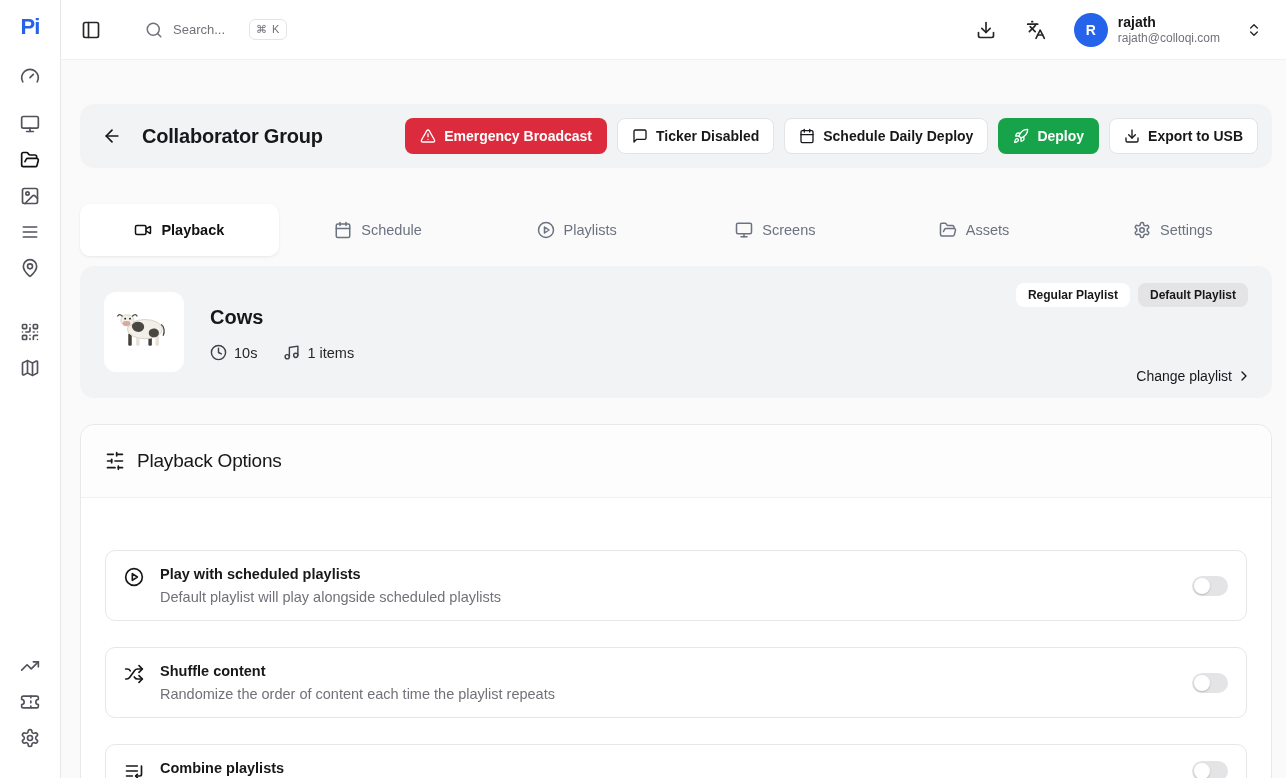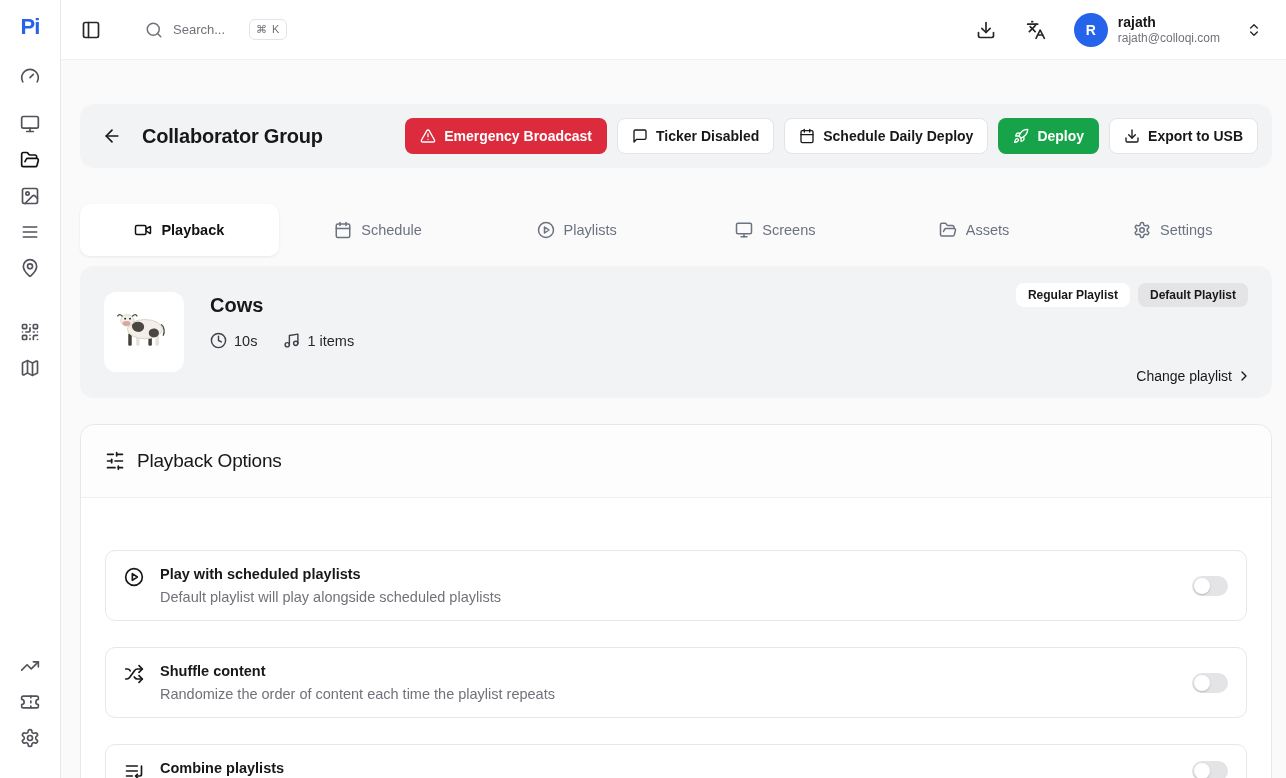--- a/index.html
+++ b/index.html
@@ -104,21 +104,21 @@
   
   .playlist-card {
     margin-top:10px; position:relative; background:#f1f3f5; border-radius:14px;
     height:132px; padding:26px 24px;
   }
   .pl-row { display:flex; gap:26px; }
   .thumb {
     width:80px; height:80px; background:#fff; border-radius:12px;
     display:flex; align-items:center; justify-content:center; flex:none;
   }
-  .pl-title { font-size:20px; font-weight:700; margin-top:2px; }
+  .pl-title { font-size:20px; font-weight:700; margin-top:14px; }
   .pl-meta { display:flex; align-items:center; gap:26px; margin-top:15px; }
   .meta-item { display:flex; align-items:center; gap:7px; font-size:14.5px; font-weight:500; color:#27272a; }
   .meta-item svg { width:17px; height:17px; color:#3f3f46; }
   .badges { position:absolute; top:17px; right:24px; display:flex; gap:8px; }
   .badge {
     height:24px; display:flex; align-items:center; padding:0 12px;
     border-radius:8px; font-size:12px; font-weight:600; color:#18181b;
   }
   .badge-regular { background:#fff; }
   .badge-default { background:#e4e4e7; }

